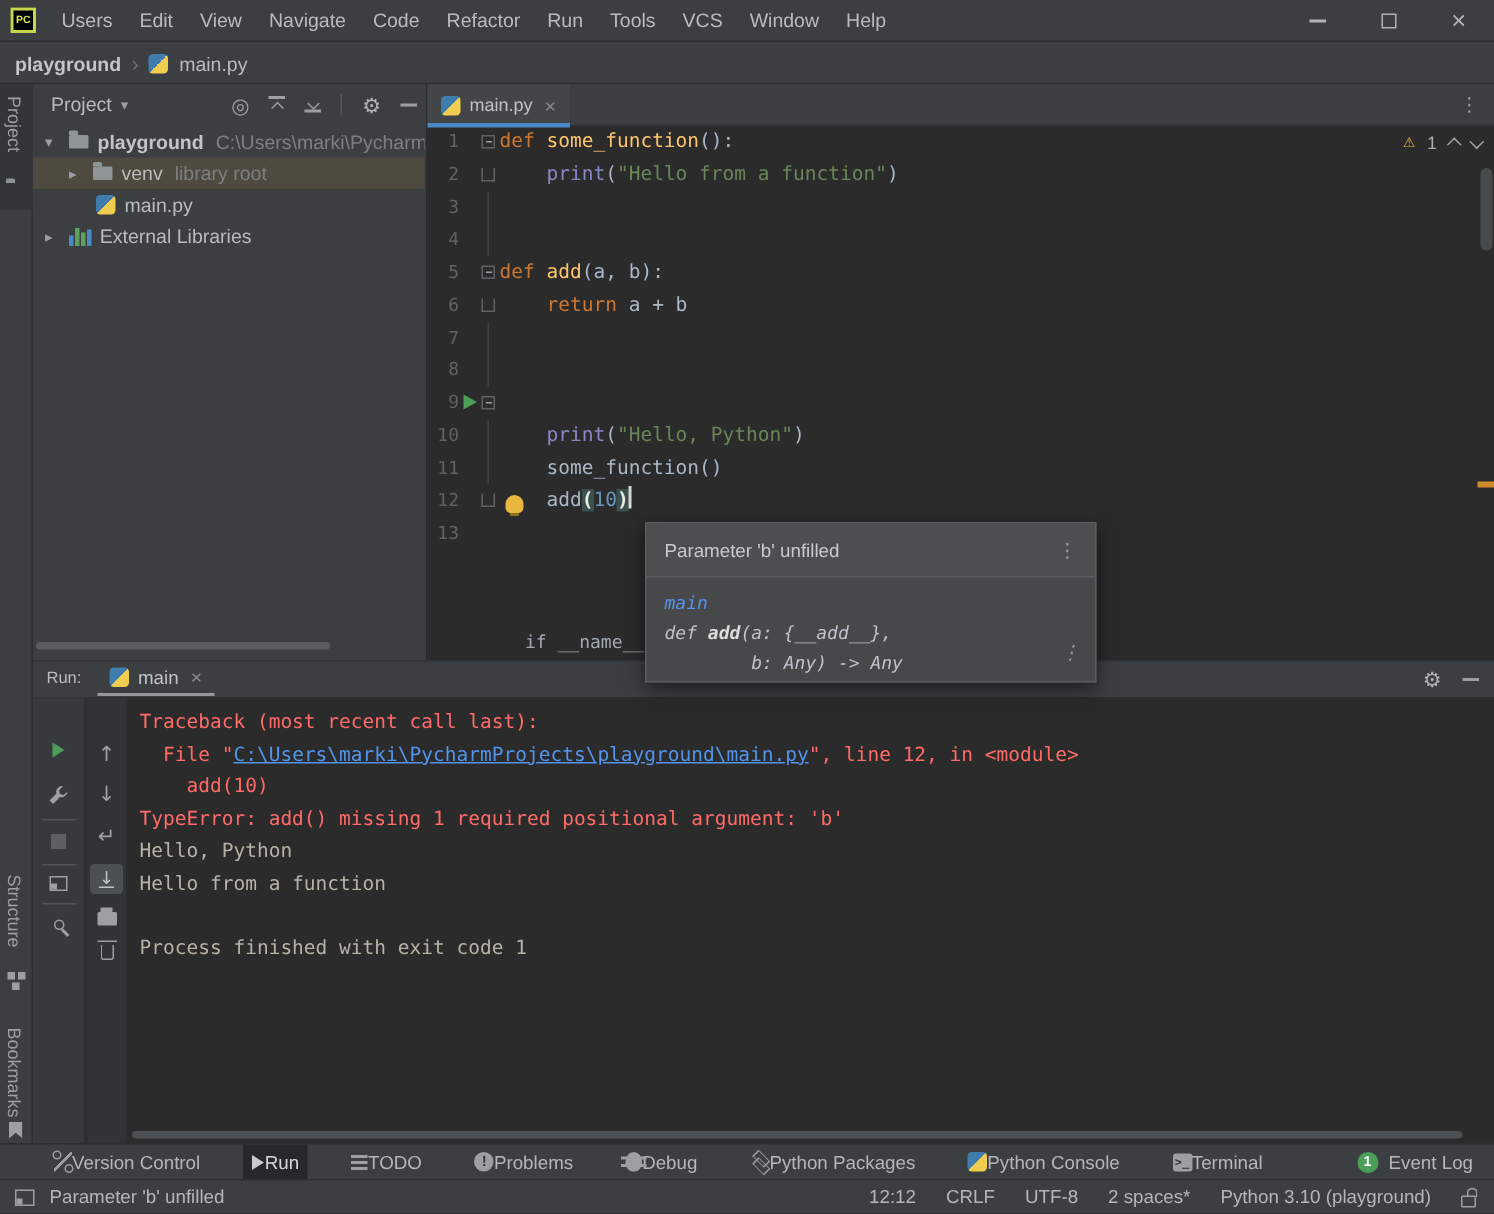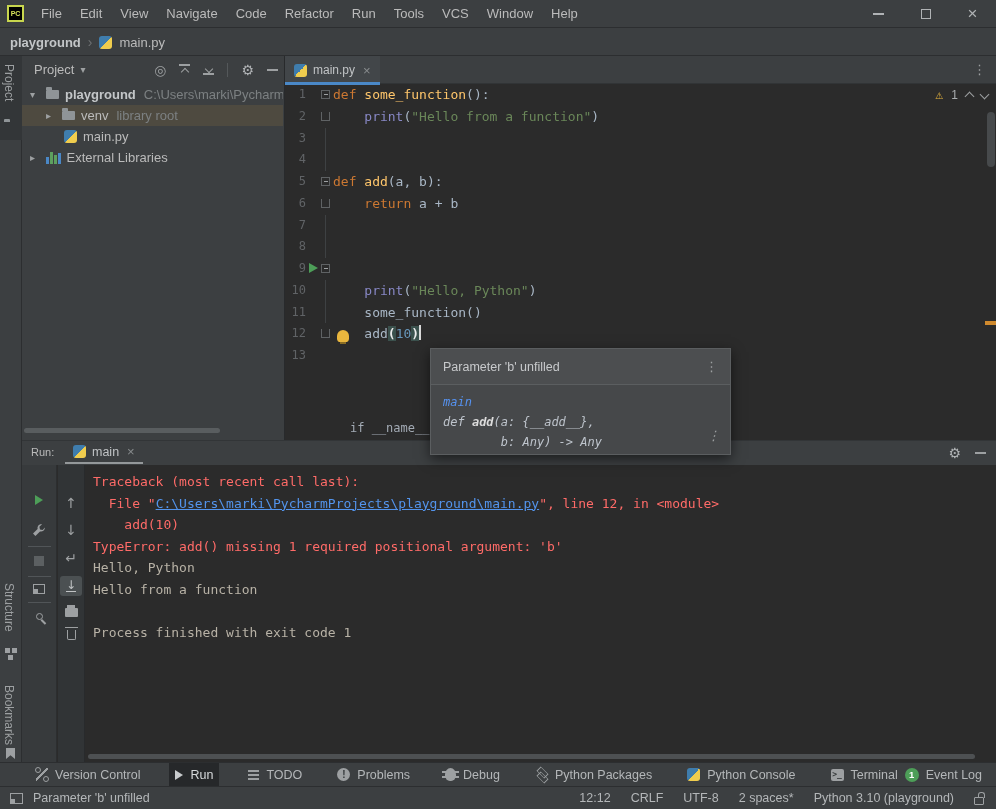--- a/index.html
+++ b/index.html
@@ -180,21 +180,21 @@
                  overflow:hidden; padding:6px 0 0 7px; font-family:"DejaVu Sans Mono",monospace; font-size:13px; }
   .con-line { height:21.5px; line-height:21.5px; white-space:pre; }
   .con-out { color:#b8b2a6; } .con-err { color:#ff6b68;margin-top:35px; }
   .con-lnk { color:#5394ec; text-decoration:underline; }
   #con-hscroll { position:absolute; left:66px; bottom:3px; width:887px; height:5px; background:#4d5052; border-radius:3px; }
 
   
   #bottombar { position:absolute; left:0; top:762px; width:996px; height:24px; background:#3c3f41;
                border-top:1px solid #2c2e30; display:flex; align-items:center; }
   #bb-items { display:flex; align-items:center; gap:23px; margin-left:30px; }
-  .bb-item { display:flex; align-items:center; gap:7px; font-size:12.5px; color:#b4b7b9; height:24px; padding:0 6px; }
+  .bb-item { display:flex; align-items:center; font-size:12.5px; color:#b4b7b9; height:24px; padding:0 6px; }
   .bb-item.active { background:#26282a; color:#d6d9db; }
   .i-branch { position:relative; width:12px; height:13px;
               background:linear-gradient(135deg,transparent 44%,#9da0a2 44% 56%,transparent 56%); }
   .i-branch::before { content:""; position:absolute; left:-1px; top:-1px; width:4px; height:4px; border:1.5px solid #9da0a2; border-radius:50%; background:#3c3f41; }
   .i-branch::after { content:""; position:absolute; right:-1px; bottom:-1px; width:4px; height:4px; border:1.5px solid #9da0a2; border-radius:50%; background:#3c3f41; }
   .tri-play.small { border-top-width:5px; border-bottom-width:5px; border-left-width:8px; }
   .tri-play.white { border-left-color:#c8cbcd; }
   .i-list { width:11px; height:2px; background:#9da0a2; box-shadow:0 4px 0 #9da0a2, 0 8px 0 #9da0a2; margin-top:-8px; }
   .i-problem { width:13px; height:13px; border-radius:50%; background:#9da0a2; color:#34383a;
                font-size:10px; font-weight:bold; text-align:center; line-height:13px; }
@@ -220,21 +220,21 @@
 </head>
 <body>
 
 <div id="app">
 
   <div id="titlebar">
     <div class="pc-logo">
       <span>PC</span>
     </div>
     <div id="menubar">
-        <span class="menu-item">File</span>
+        <span class="menu-item">Users</span>
         <span class="menu-item">Edit</span>
         <span class="menu-item">View</span>
         <span class="menu-item">Navigate</span>
         <span class="menu-item">Code</span>
         <span class="menu-item">Refactor</span>
         <span class="menu-item">Run</span>
         <span class="menu-item">Tools</span>
         <span class="menu-item">VCS</span>
         <span class="menu-item">Window</span>
         <span class="menu-item">Help</span>

